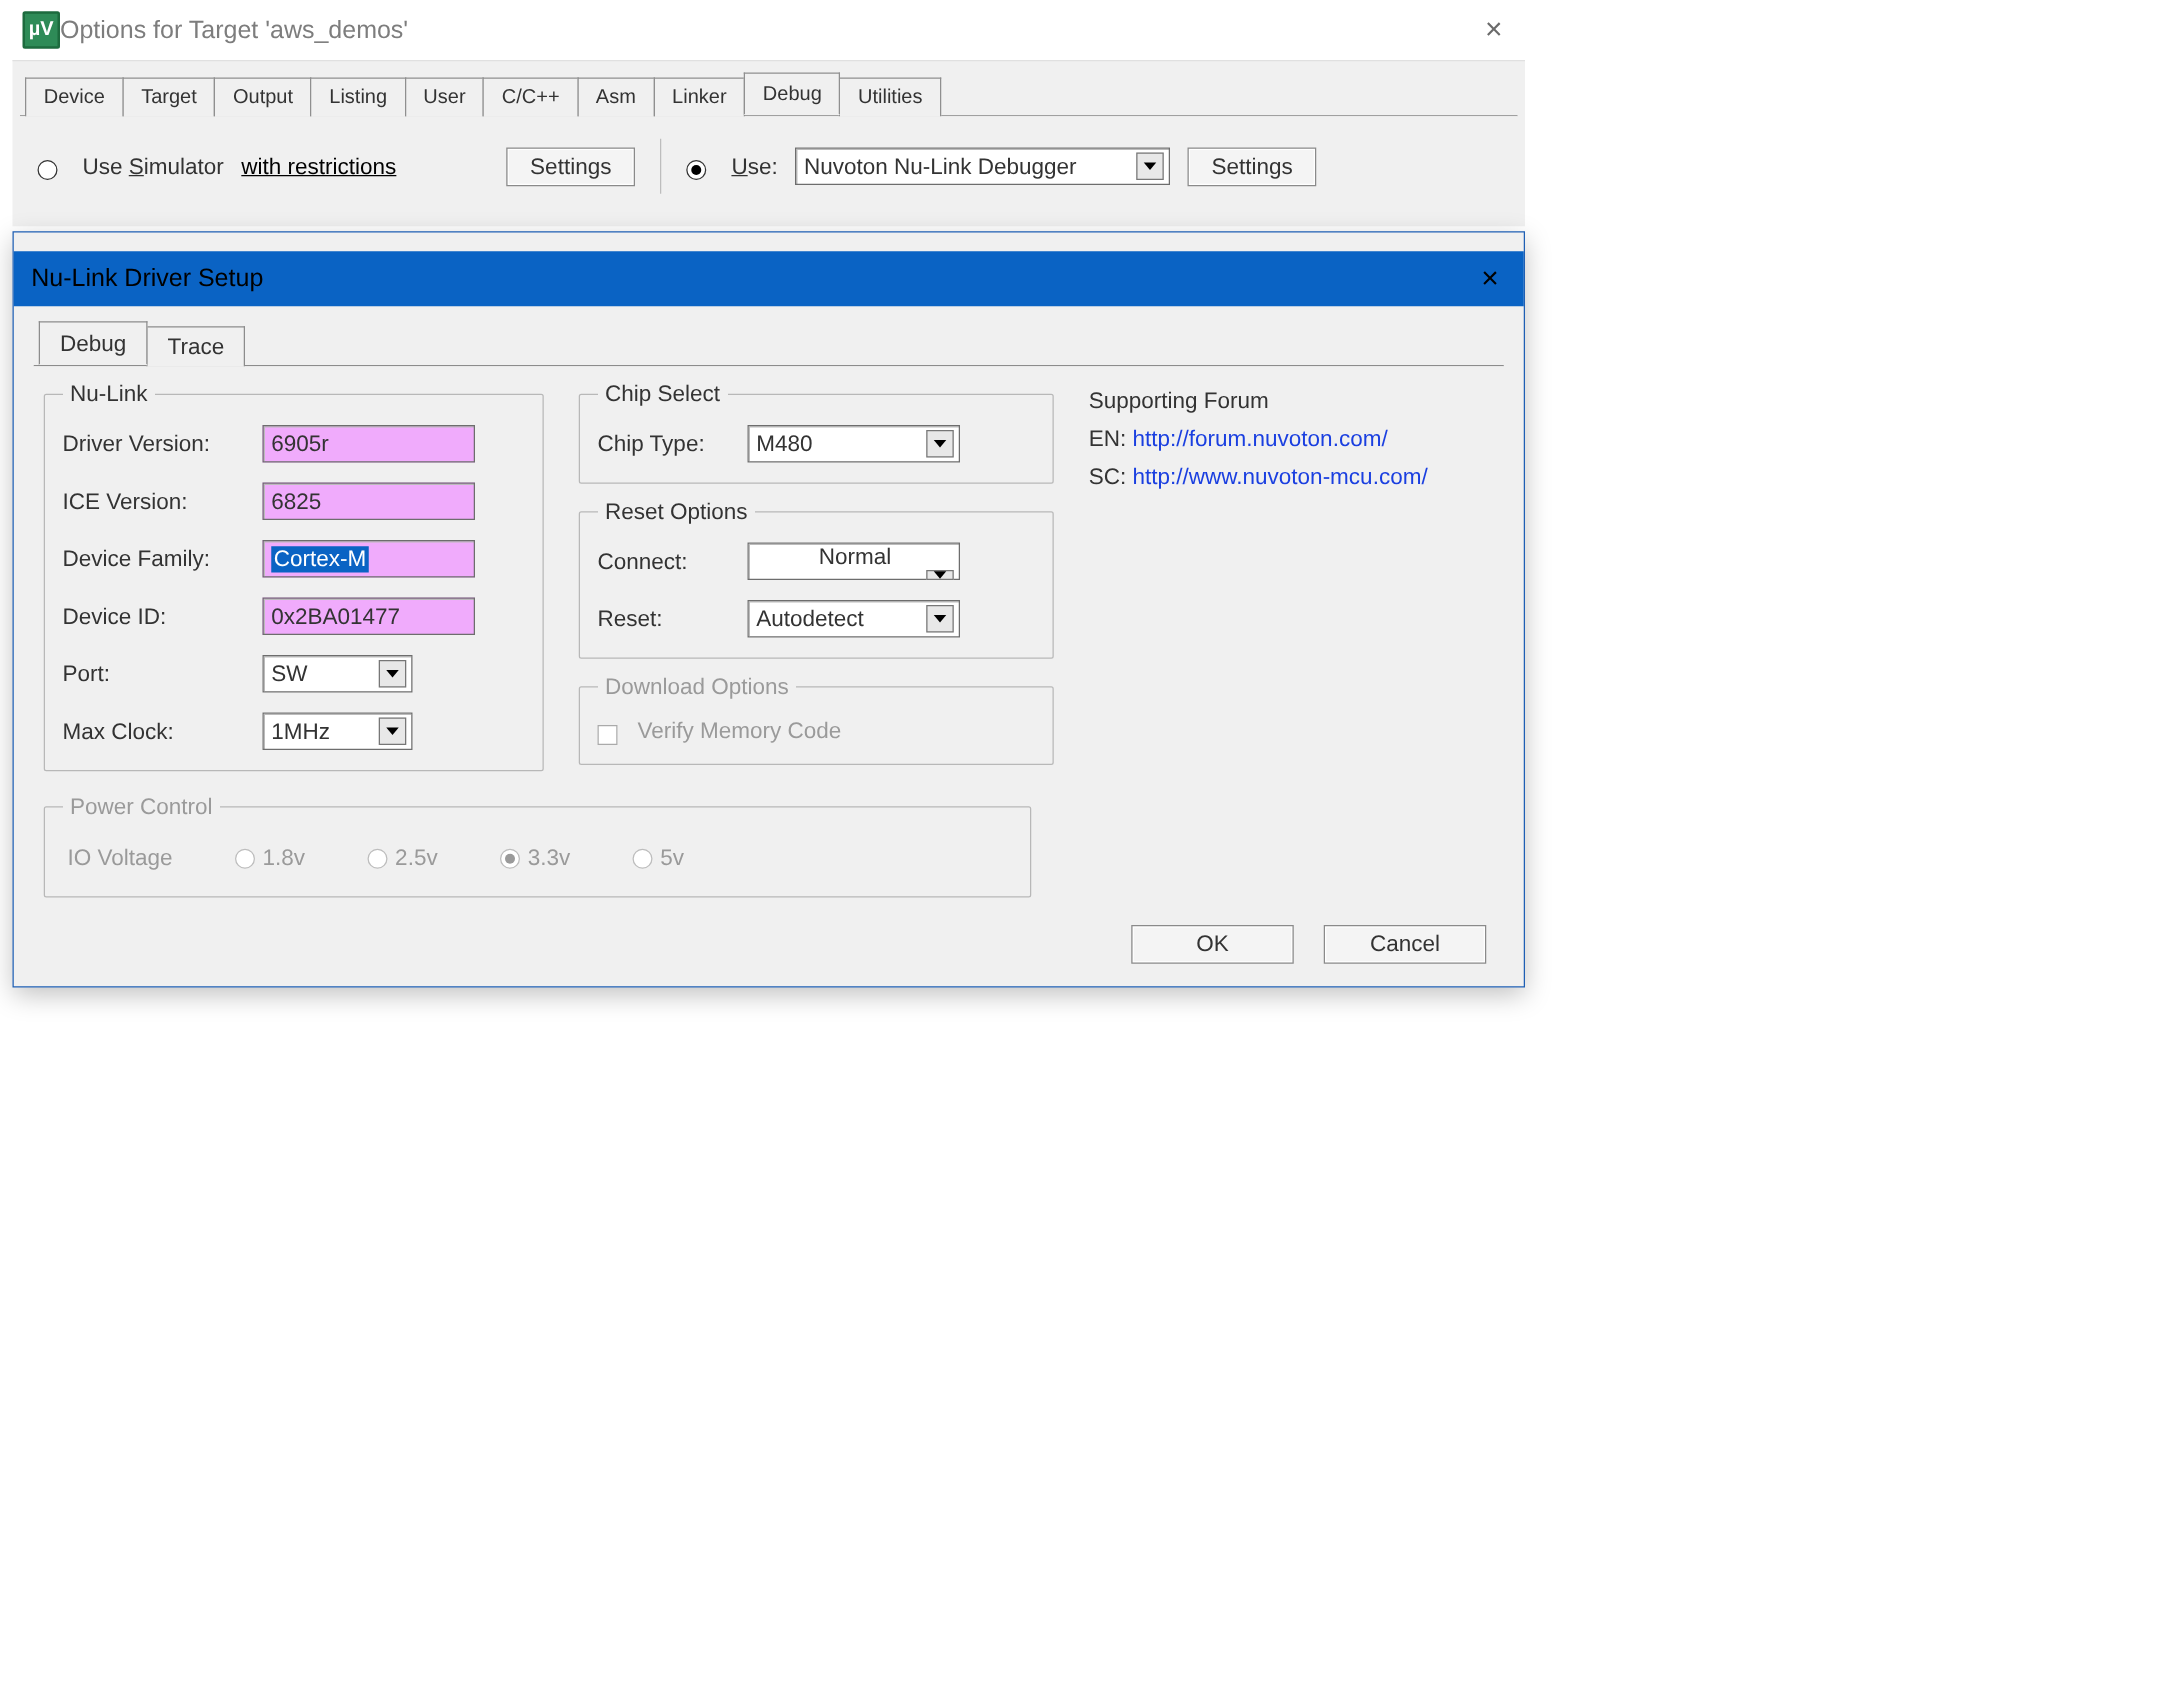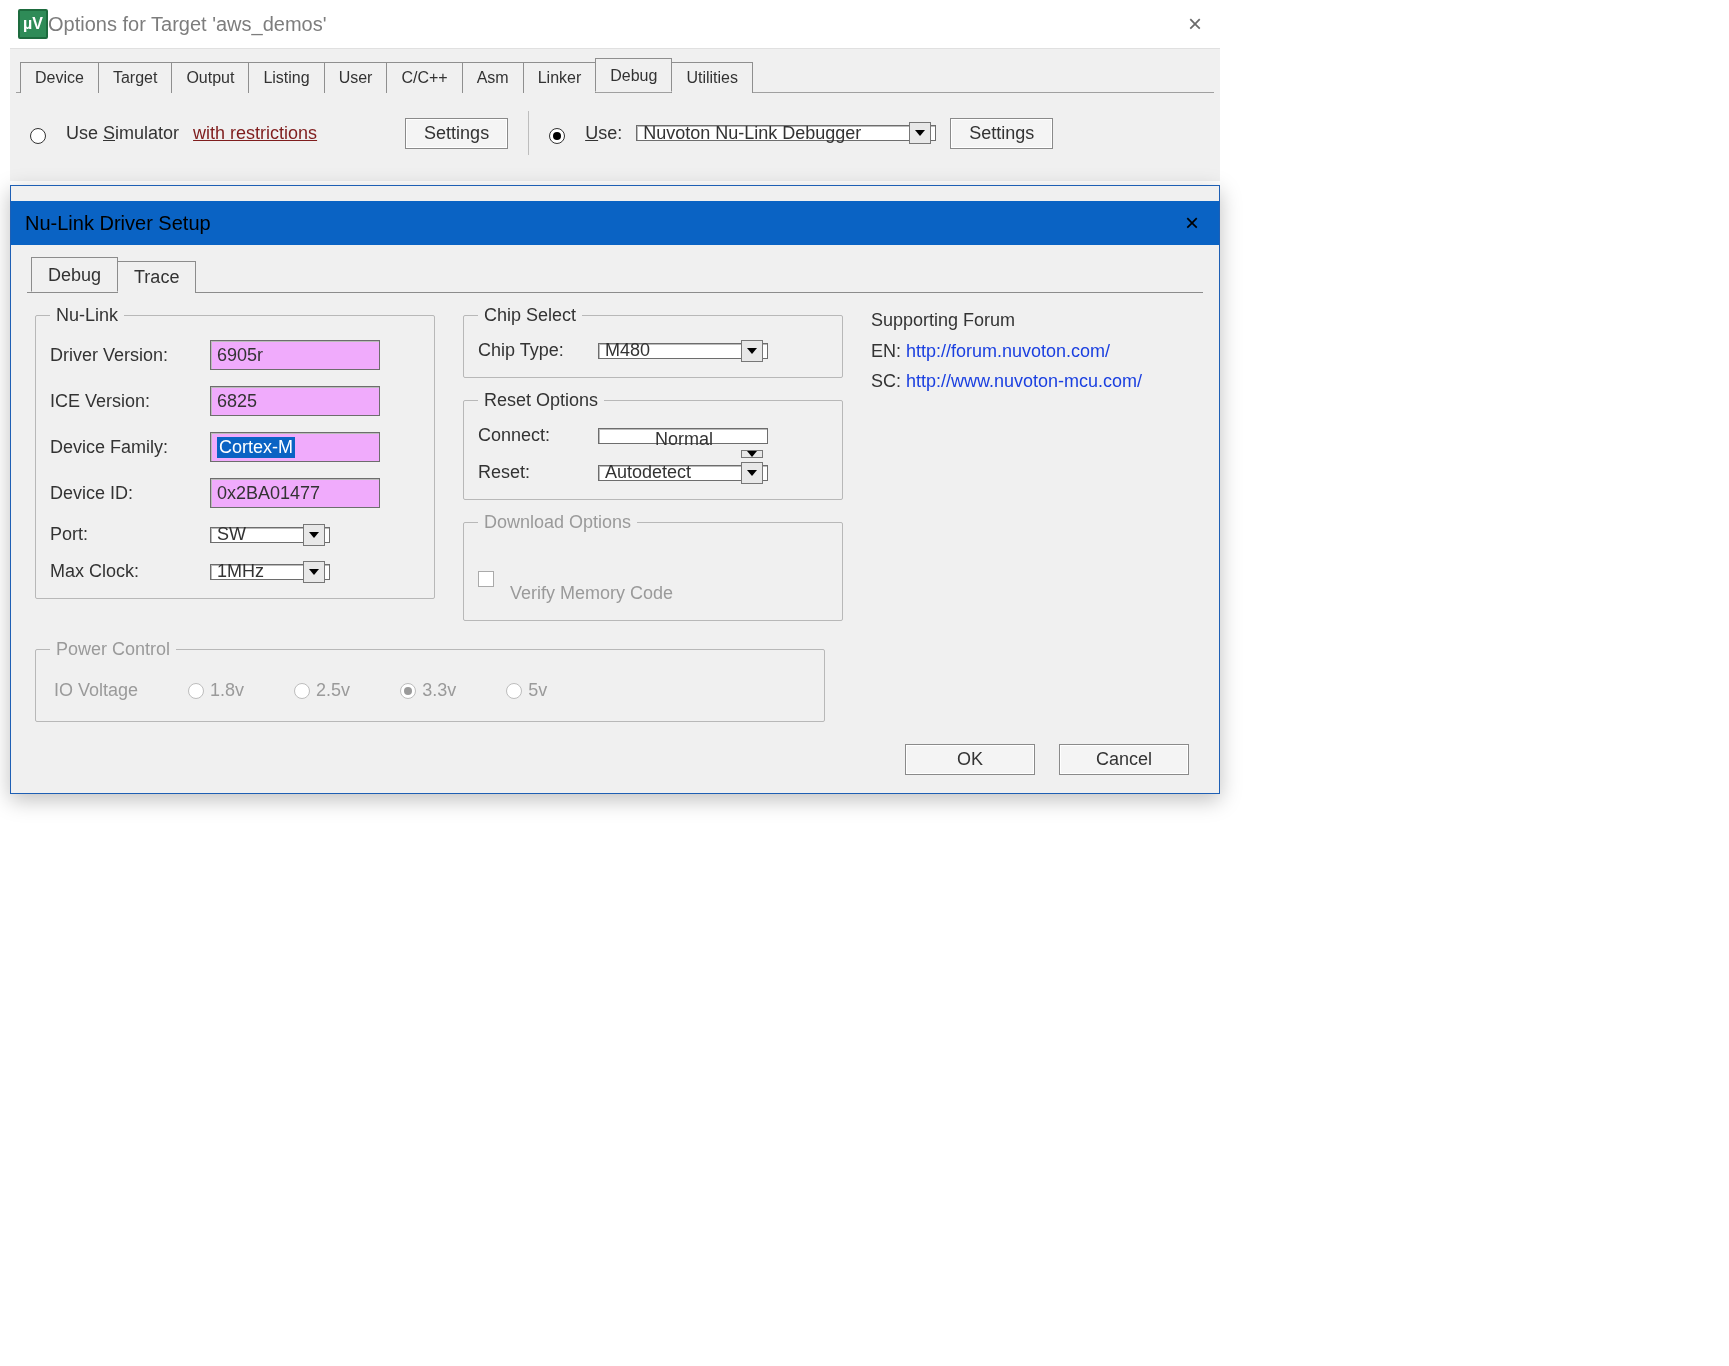--- a/index.html
+++ b/index.html
@@ -65,31 +65,31 @@
     position:relative;top:3px; margin-right:6px; background:#fff;
   }
   .radio.checked::after{
     content:""; position:absolute; left:3px;top:3px;width:8px;height:8px;border-radius:50%;background:#000;
   }
   .chk {
     width:16px;height:16px;border:1px solid #333;display:inline-block;background:#fff;margin-right:6px;position:relative;top:3px;
   }
   .chk.disabled{border-color:#aaa;}
   .lbl{font-size:18px;}
-  .link{color:#7f1d1d;}
+  .link{color:#000000;}
   .link.underline{text-decoration:underline;}
   .btn{
     border:1px solid #8a8a8a; background:#f4f4f4;
     padding:4px 18px; font-size:18px; cursor:pointer;
     box-shadow: inset 0 0 0 1px #fff;
   }
   .select{
     display:inline-flex; align-items:center;
     border:1px solid #6d6d6d; background:#fff;
-    height:16px; padding:0 4px 0 6px;
+    height:30px; padding:0 4px 0 6px;
     box-shadow: inset 1px 1px 0 #bbb;
   }
   .select .arrow{
     width:22px;height:22px;border:1px solid #777;background:#e8e8e8;
     margin-left:auto; display:flex; align-items:center; justify-content:center;
   }
   .select .arrow::after{content:"";border-left:5px solid transparent;border-right:5px solid transparent;border-top:6px solid #000;display:block;}
   .txt{
     border:1px solid #6d6d6d;background:#f0abfc;height:30px;padding:2px 6px;
     box-shadow: inset 1px 1px 0 #bbb; display:inline-flex; align-items:center;
@@ -287,21 +287,21 @@
                 <span class="select" style="width:170px;">
                   <span>Autodetect</span>
                   <span class="arrow"></span>
                 </span>
               </div>
             </fieldset>
             <fieldset class="grp disabled">
               <legend>Download Options</legend>
               <div class="row" style="margin-bottom:0;">
                 <span class="chk disabled"></span>
-                <span class="lbl" style="color:#9a9a9a;margin-top:36px;">Verify Memory Code</span>
+                <span class="lbl" style="color:#9a9a9a;">Verify Memory Code</span>
               </div>
             </fieldset>
           </div>
 
           <div class="col3 forum">
             <div>Supporting Forum</div>
             <div>
               <span>EN: </span>
               <a href="#">http://forum.nuvoton.com/</a>
             </div>

